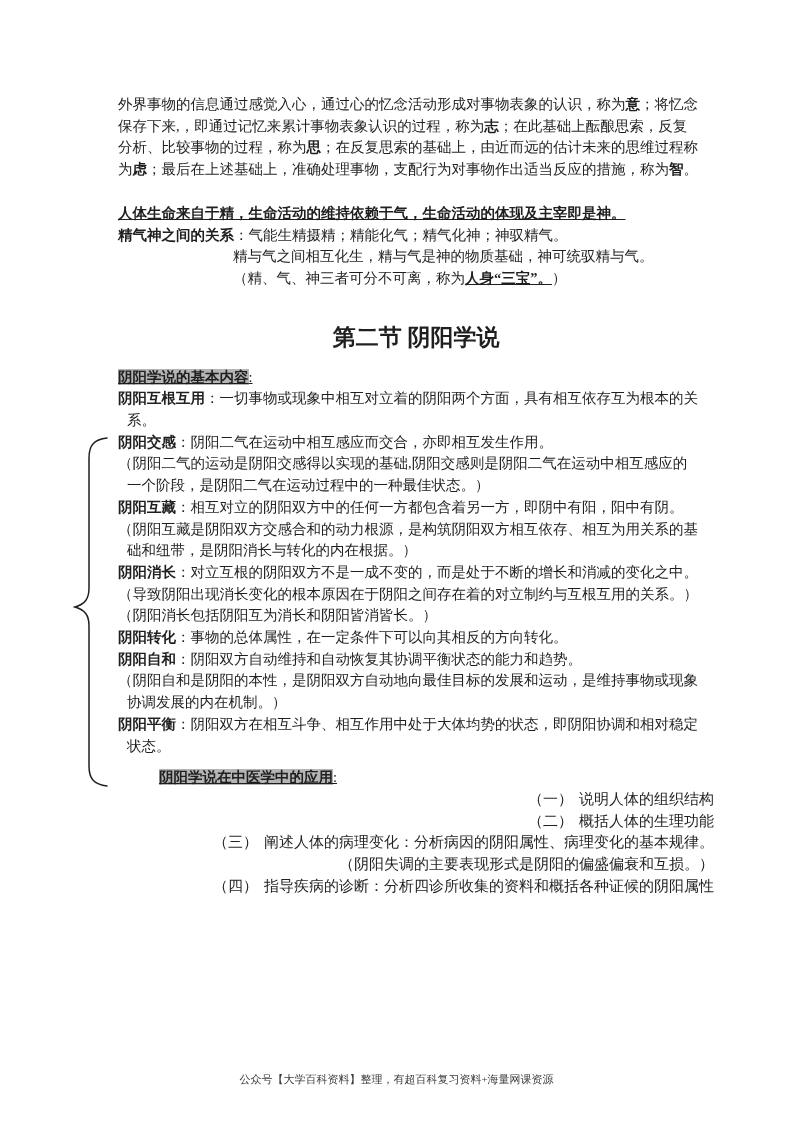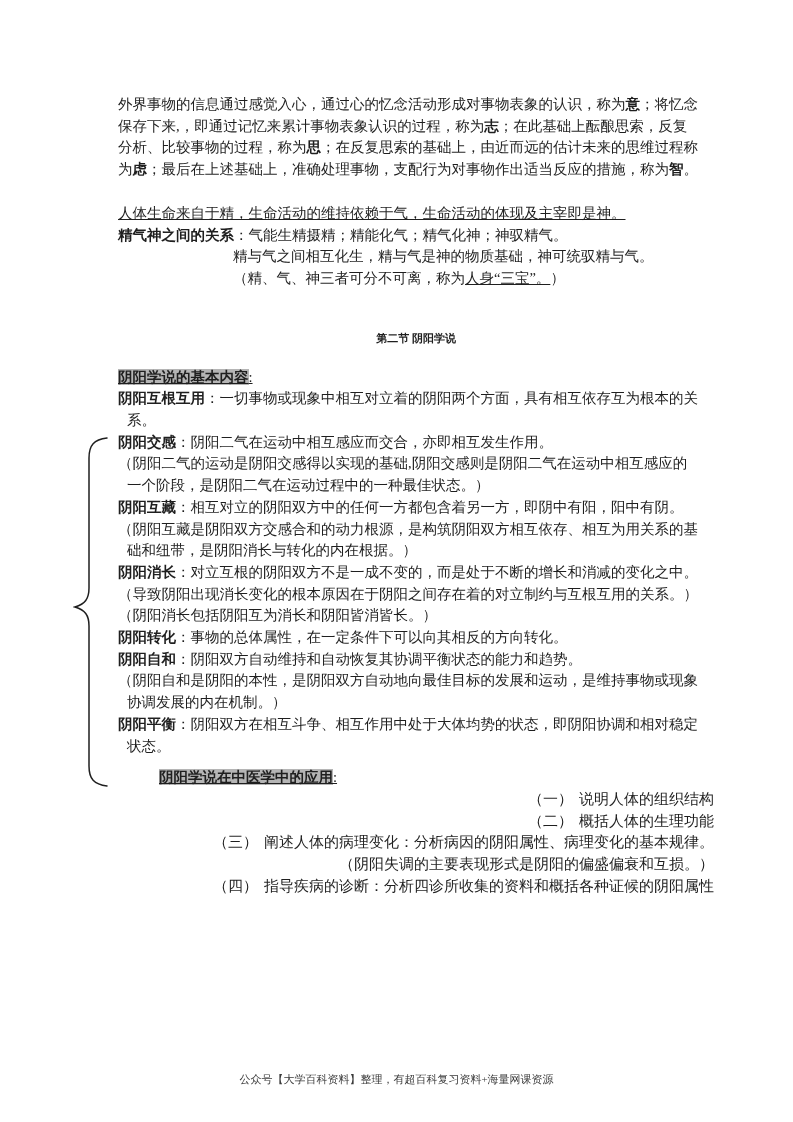--- a/index.html
+++ b/index.html
@@ -8,27 +8,27 @@
     width:793px; height:1122px;
     margin:0 auto;
     background:#ffffff;
     overflow:hidden;
     font-family:"Liberation Serif","DejaVu Serif",serif;
     color:#1f1f1f;
   }
   .content { position:absolute; left:118px; top:94px; width:596px; }
   .line { font-size:14.5px; line-height:21.7px; white-space:nowrap; }
   .b  { font-weight:bold; }
-  .u  { text-decoration:underline; }
+  .u  { text-decoration:underline;font-weight:bold; }
   .hl { background:#b5b5b5; }
   .para-jing { margin-top:22px; }
   .para-jing .ind { margin-left:115px; }
   .section-title {
     margin:36px 0 2px 0;
-    font-size:11px; font-weight:bold;
+    font-size:23px; font-weight:bold;
     text-align:center; line-height:24px;
   }
   .heading { font-size:14.5px; line-height:21.7px; margin-top:17px; white-space:nowrap;text-decoration:underline; }
   .terms .ind { margin-left:9px; }
   .app-heading { margin-top:10px;margin-left:41px; }
   .app-list .app-item { padding-left:25px; font-size:15px; line-height:21.7px;text-align:right; }
   .app-list .num { display:inline-block; margin-right:6px; }
   .app-list .sub { margin-left:120px; white-space:nowrap;font-family:Liberation Serif, serif; }
   .app-list .app-text { white-space:nowrap; }
   .brace { position:absolute; left:73px; top:436px; width:35px; height:352px; }

